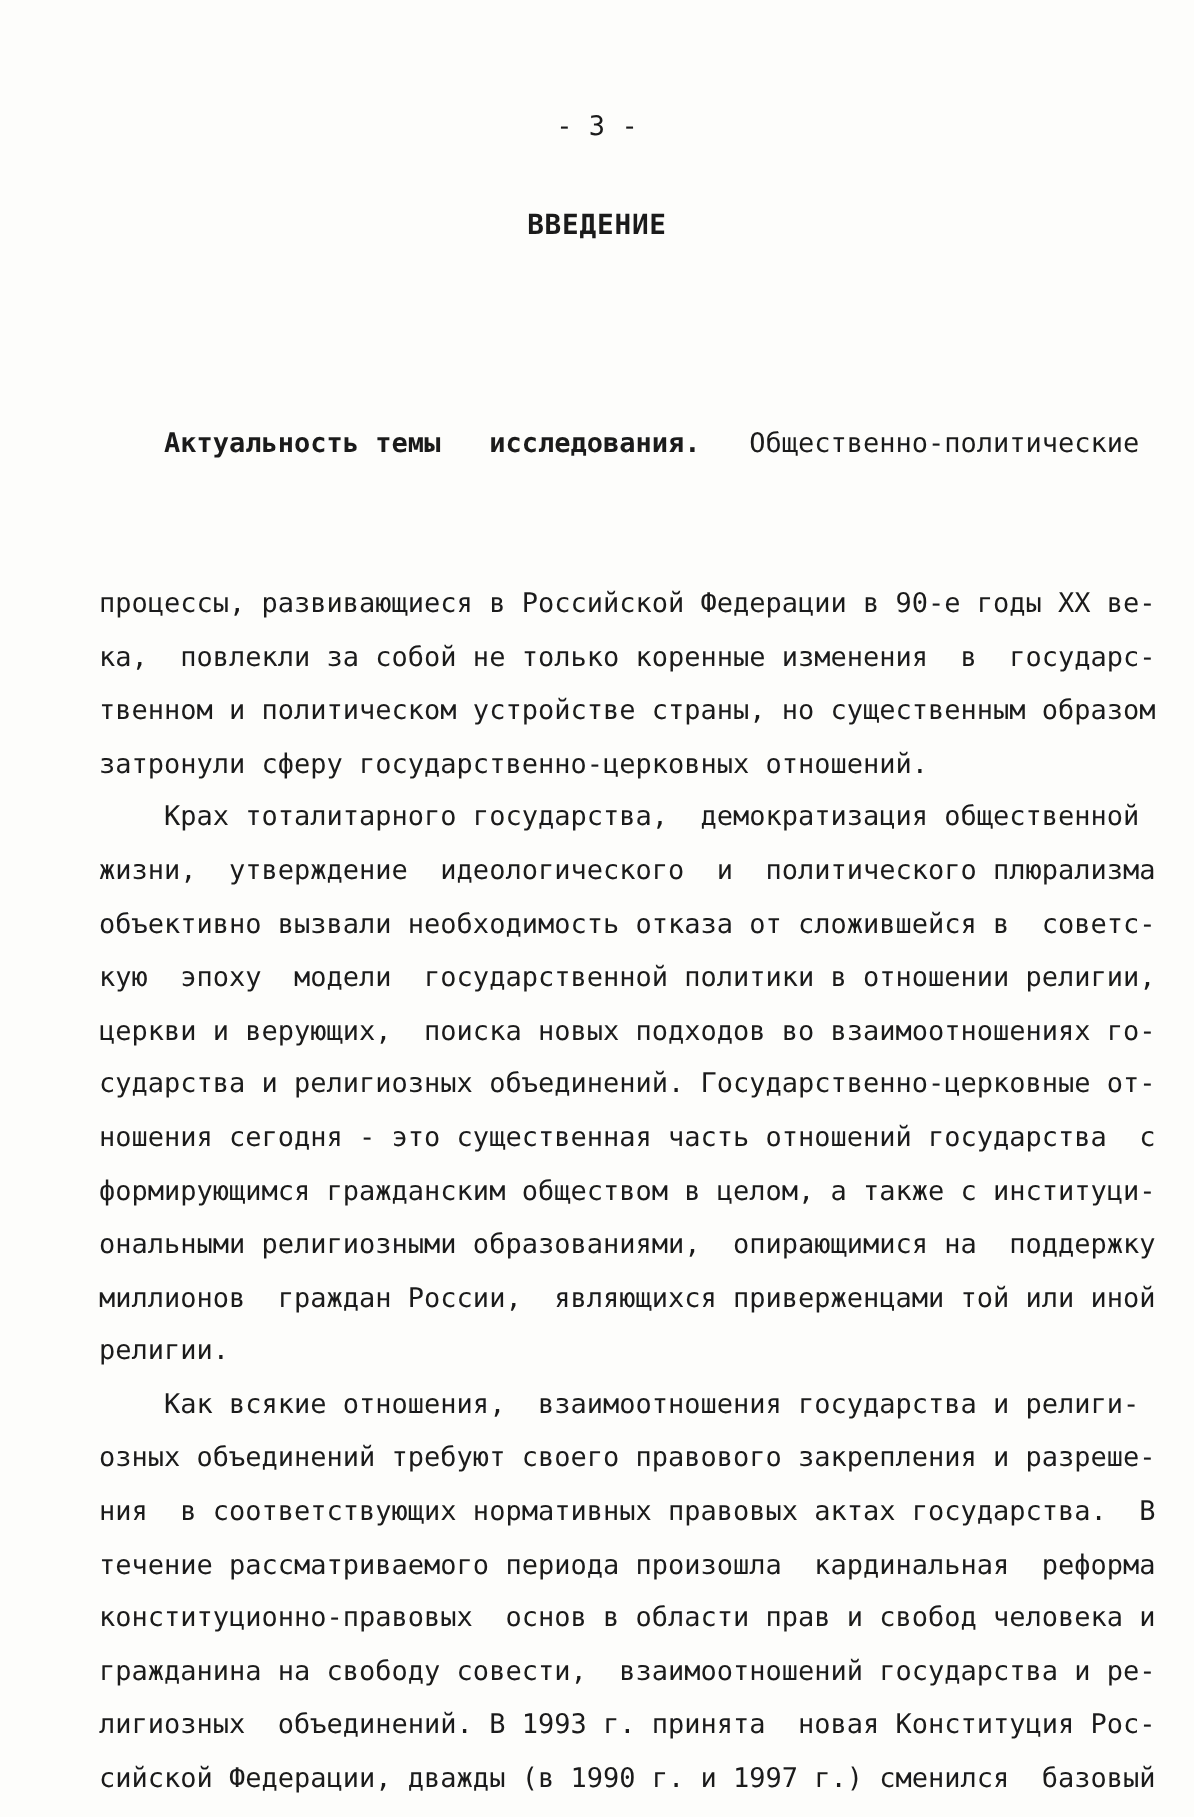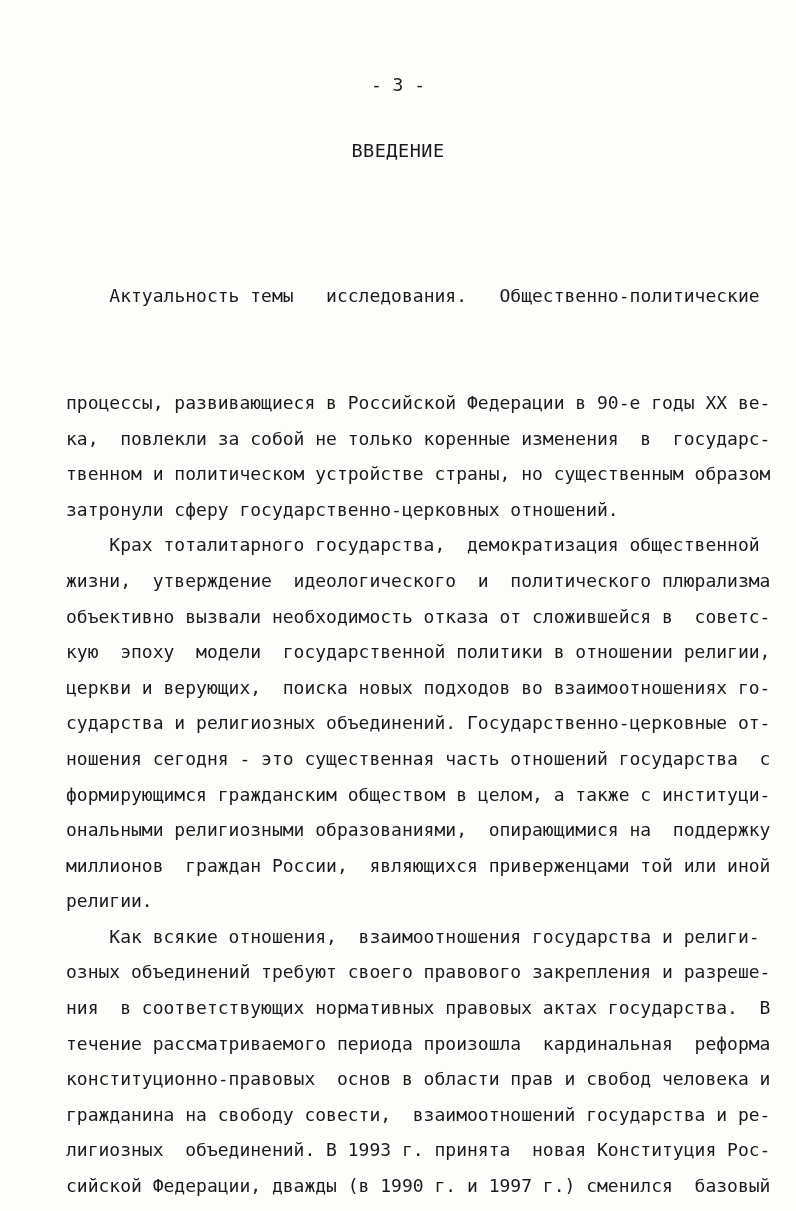--- a/index.html
+++ b/index.html
@@ -25,35 +25,35 @@
     font-size: 18px;
     white-space: pre;
   }
   .title {
     position: absolute;
     top: 140px;
     left: 0;
     width: 100%;
     text-align: center;
     font-size: 18.5px;
-    font-weight: normal;
+    font-weight: bold;
     letter-spacing: 0.5px;
     white-space: pre;
   }
   .body-text {
     position: absolute;
     top: 207px;
     left: 66px;
     width: 724px;
     font-size: 18px;
     line-height: 35.6px;
     white-space: pre;
   }
   .line { white-space: pre; }
-  .b { font-weight: normal; }
+  .b { font-weight: bold; }
 </style>
 </head>
 <body>
 
 <div class="page">
   <div class="page-number">- 3 -</div>
   <div class="title">ВВЕДЕНИЕ</div>
   <div class="body-text">
     <div class="line"><span>    </span><span class="b">Актуальность темы   исследования.</span><span>   Общественно-политические</span></div>
     <div><div class="line">процессы, развивающиеся в Российской Федерации в 90-е годы XX ве-</div><div class="line">ка,  повлекли за собой не только коренные изменения  в  государс-</div><div class="line">твенном и политическом устройстве страны, но существенным образом</div><div class="line">затронули сферу государственно-церковных отношений.</div><div class="line">    Крах тоталитарного государства,  демократизация общественной</div><div class="line">жизни,  утверждение  идеологического  и  политического плюрализма</div><div class="line">объективно вызвали необходимость отказа от сложившейся в  советс-</div><div class="line">кую  эпоху  модели  государственной политики в отношении религии,</div><div class="line">церкви и верующих,  поиска новых подходов во взаимоотношениях го-</div><div class="line">сударства и религиозных объединений. Государственно-церковные от-</div><div class="line">ношения сегодня - это существенная часть отношений государства  с</div><div class="line">формирующимся гражданским обществом в целом, а также с институци-</div><div class="line">ональными религиозными образованиями,  опирающимися на  поддержку</div><div class="line">миллионов  граждан России,  являющихся приверженцами той или иной</div><div class="line">религии.</div><div class="line">    Как всякие отношения,  взаимоотношения государства и религи-</div><div class="line">озных объединений требуют своего правового закрепления и разреше-</div><div class="line">ния  в соответствующих нормативных правовых актах государства.  В</div><div class="line">течение рассматриваемого периода произошла  кардинальная  реформа</div><div class="line">конституционно-правовых  основ в области прав и свобод человека и</div><div class="line">гражданина на свободу совести,  взаимоотношений государства и ре-</div><div class="line">лигиозных  объединений. В 1993 г. принята  новая Конституция Рос-</div><div class="line">сийской Федерации, дважды (в 1990 г. и 1997 г.) сменился  базовый</div><div class="line">федеральный закон,  регулирующий деятельность религиозных объеди-</div></div>

